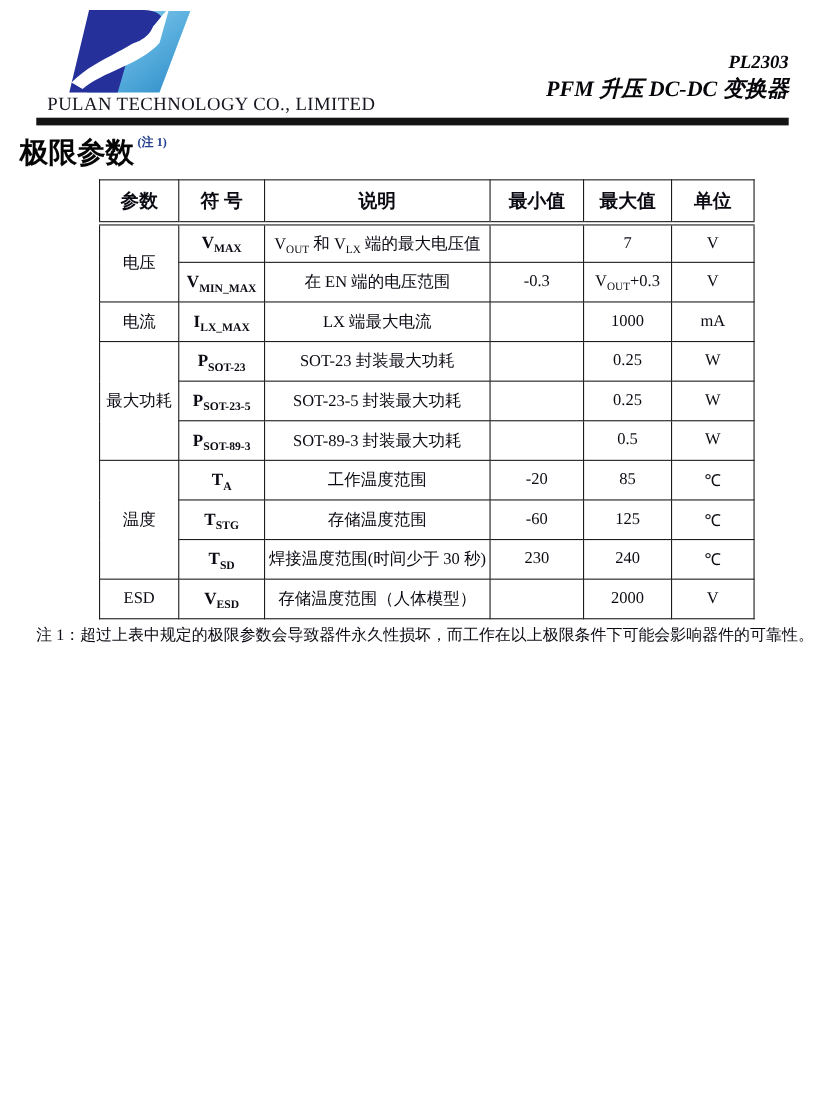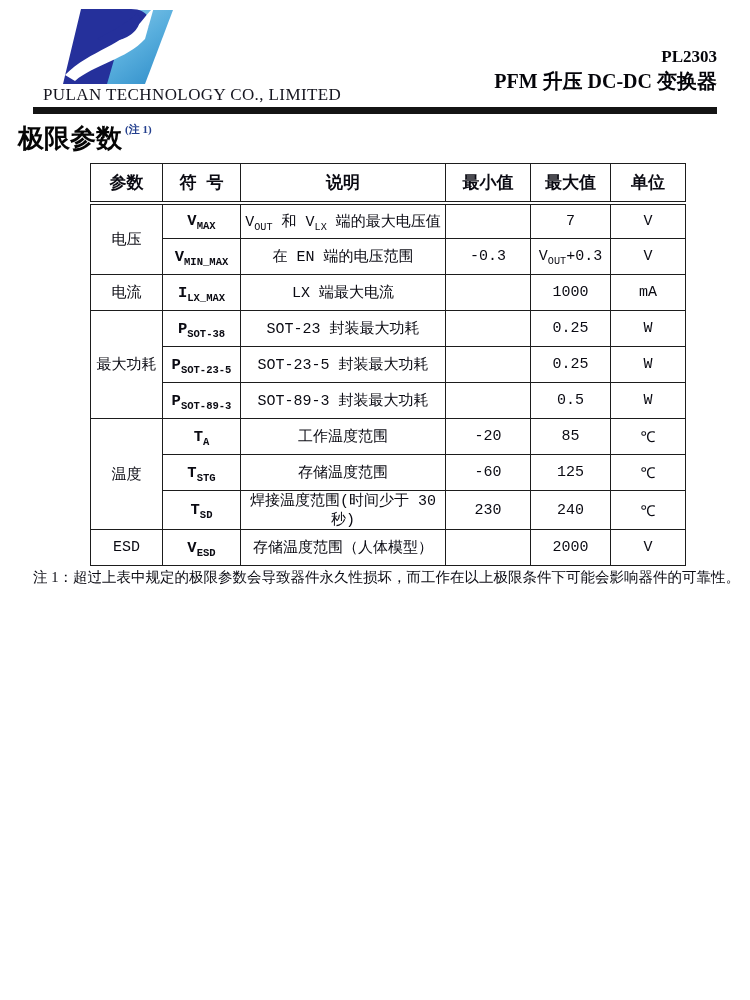--- a/index.html
+++ b/index.html
@@ -16,21 +16,21 @@
   
   .hdr { position: relative; height: 115px; }
   .logo { position: absolute; left: 45px; top: 5px; width: 130px; height: 84px; }
   .company-name {
     position: absolute; left: 43px; top: 85px;
     font-size: 17px; letter-spacing: 0.4px; color: #15151f;
     white-space: nowrap;
   }
   .hdr-right {
     position: absolute; right: 33px; top: 46px;
-    text-align: right; color: #05050a;
+    text-align: right; color: #05050a; font-style: italic;
   }
   .part-number { font-size: 17px; font-weight: bold; line-height: 22px; }
   .doc-subtitle { font-size: 20px; font-weight: bold; line-height: 26px; white-space: nowrap; }
   .rule {
     position: absolute; left: 33px; top: 107px;
     width: 684px; height: 7px; background: #141414;
   }
   
   .section-title {
     position: absolute; left: 18px; top: 121px;
@@ -40,21 +40,21 @@
   .section-title sup.note-ref {
     font-size: 11px; font-weight: bold;
     vertical-align: 14px; margin-left: 3px;
   }
   
   table.ratings {
     position: absolute; left: 90px; top: 163px;
     border-collapse: collapse;
     table-layout: fixed;
     width: 595px;
-    font-family: Liberation Mono, monospace;
+    font-family: Liberation Serif, serif;
     padding-left: 28px;
   }
   table.ratings th, table.ratings td {
     border: 1px solid #1d1d1d;
     text-align: center; vertical-align: middle;
     padding: 0 2px;
     color: #0a0a12;
   }
   table.ratings thead th {
     height: 39px; font-size: 17px; font-weight: bold;
@@ -139,21 +139,21 @@
         <tr>
           <td rowspan="1" class="group">电流</td>
           <td class="sym">I<sub>LX_MAX</sub></td>
           <td class="desc">LX 端最大电流</td>
           <td class="min"></td>
           <td class="max">1000</td>
           <td class="unit">mA</td>
         </tr>
         <tr>
           <td rowspan="3" class="group">最大功耗</td>
-          <td class="sym">P<sub>SOT-38</sub></td>
+          <td class="sym">P<sub>SOT-23</sub></td>
           <td class="desc">SOT-23 封装最大功耗</td>
           <td class="min"></td>
           <td class="max">0.25</td>
           <td class="unit">W</td>
         </tr>
         <tr>
           <td class="sym">P<sub>SOT-23-5</sub></td>
           <td class="desc">SOT-23-5 封装最大功耗</td>
           <td class="min"></td>
           <td class="max">0.25</td>

